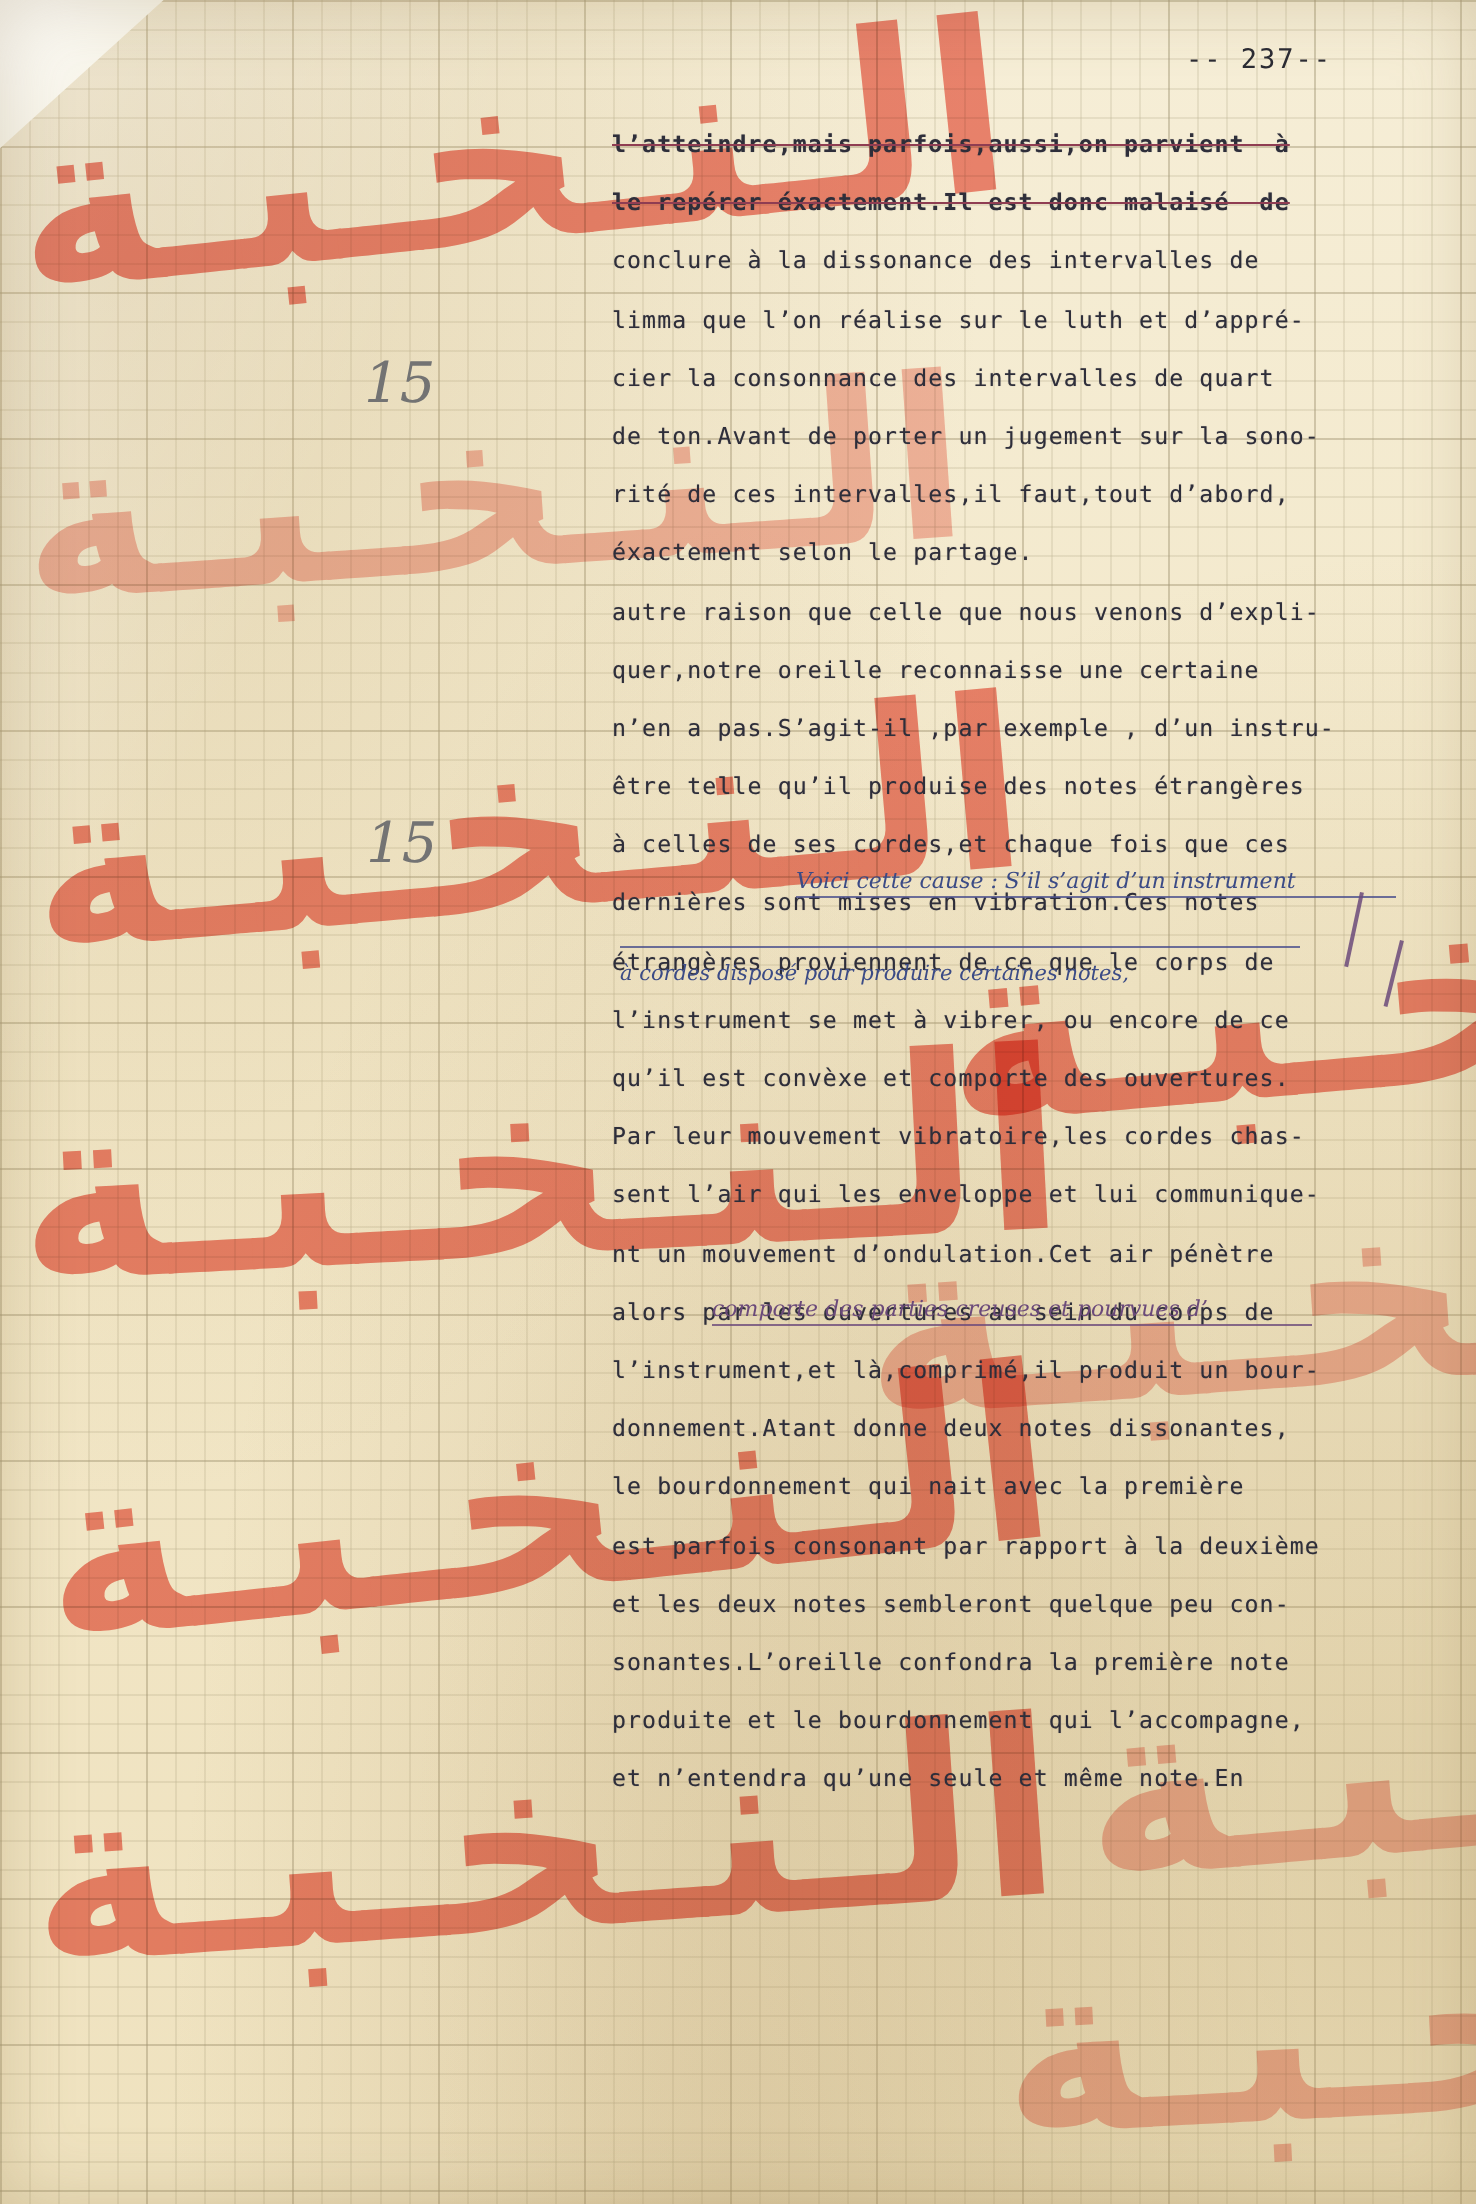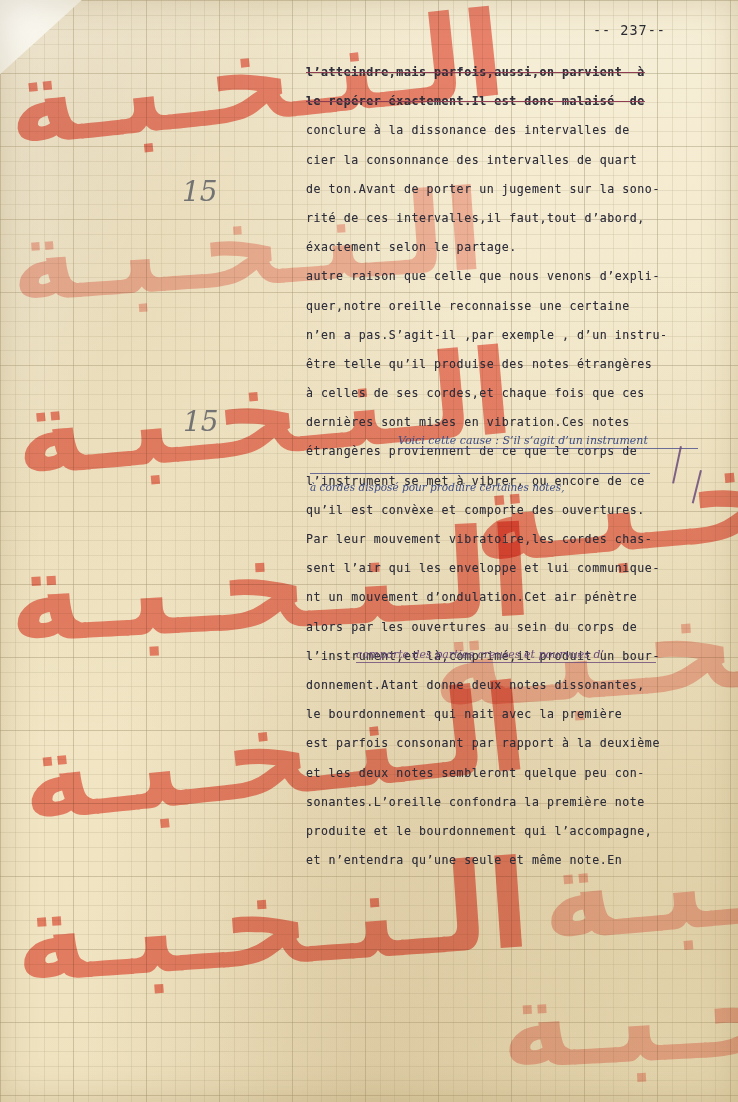--- a/index.html
+++ b/index.html
@@ -174,20 +174,21 @@
       <div class="stamp stamp-faint" style="left: 540px; top: 820px; font-size: 124px; transform: rotate(-5deg);">الـنـخـبـة</div>
       <div class="stamp stamp-faint" style="left: 500px; top: 960px; font-size: 120px; transform: rotate(-3deg);">الـنـخـبـة</div>
     </div>
 
   <div class="page-number">-- 237--</div>
 
   <div class="typed-body" id="typed-body">
       <div class="line strike">l’atteindre,mais parfois,aussi,on parvient  à</div>
       <div class="line strike">le repérer éxactement.Il est donc malaisé  de</div>
       <div class="line">conclure à la dissonance des intervalles de</div>
+      <div class="line">limma que l’on réalise sur le luth et d’appré-</div>
       <div class="line">cier la consonnance des intervalles de quart</div>
       <div class="line">de ton.Avant de porter un jugement sur la sono-</div>
       <div class="line">rité de ces intervalles,il faut,tout d’abord,</div>
       <div class="line">éxactement selon le partage.</div>
       <div class="line">autre raison que celle que nous venons d’expli-</div>
       <div class="line">quer,notre oreille reconnaisse une certaine</div>
       <div class="line">n’en a pas.S’agit-il ,par exemple , d’un instru-</div>
       <div class="line">être telle qu’il produise des notes étrangères</div>
       <div class="line">à celles de ses cordes,et chaque fois que ces</div>
       <div class="line">dernières sont mises en vibration.Ces notes</div>

